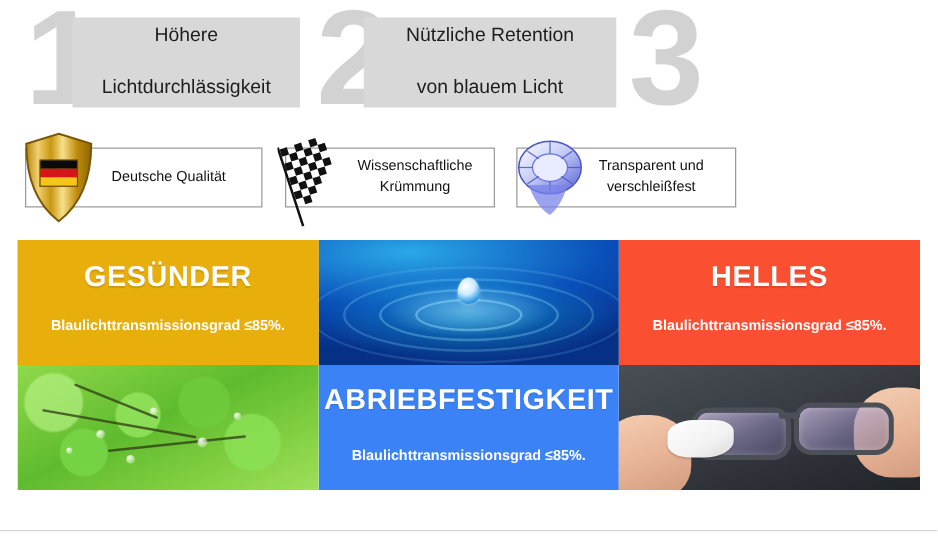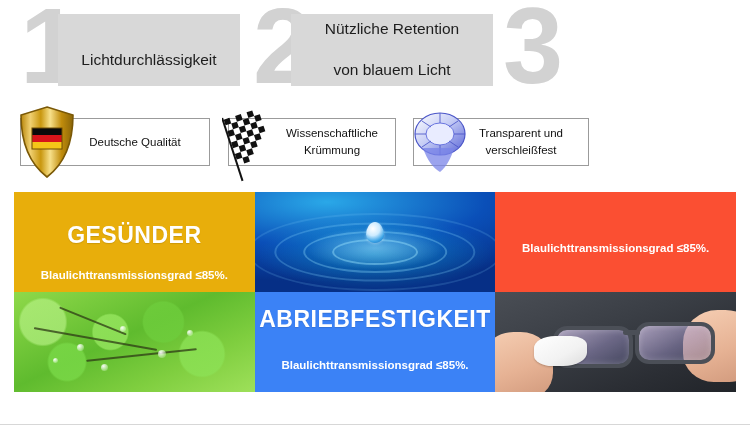--- a/index.html
+++ b/index.html
@@ -80,21 +80,21 @@
 
   
   .grid{
     position:absolute;left:14px;top:192px;width:722px;height:200px;
     display:grid;grid-template-columns:1fr 1fr 1fr;grid-template-rows:1fr 1fr;
   }
   .cell{position:relative;overflow:hidden;}
   .cell .txt{
     position:absolute;left:0;right:0;top:0;bottom:0;
     display:flex;flex-direction:column;align-items:center;
-    justify-content:flex-start;padding-top:30px;box-sizing:border-box;
+    justify-content:flex-start;padding-top:16px;box-sizing:border-box;
     z-index:4;
   }
   .cell .title{
     font-size:23px;font-weight:700;color:#fff;letter-spacing:.5px;
     font-family:"Liberation Sans", sans-serif;
     text-shadow:0 1px 1px rgba(0,0,0,.12);
   }
   .cell .sub{
     margin-top:20px;font-size:11.5px;color:#fff;
     font-family:"Liberation Sans", sans-serif;
@@ -184,21 +184,21 @@
 </head>
 <body>
 
 <div class="page">
 
   <div class="header">
 
     <div class="feat feat1">
       <div class="bignum">1</div>
       <div class="graybox">
-        <span><br><span>Lichtdurchlässigkeit</span></span>
+        <span><span>Höhere</span><br><span>Lichtdurchlässigkeit</span></span>
       </div>
     </div>
 
     <div class="feat feat2">
       <div class="bignum">2</div>
       <div class="graybox">
         <span><span>Nützliche Retention</span><br><span>von blauem Licht</span></span>
       </div>
     </div>
 
@@ -320,20 +320,21 @@
         <div class="ring r4"></div>
         <div class="ring r3"></div>
         <div class="ring r2"></div>
         <div class="ring r1"></div>
         <div class="drop"></div>
       </div>
     </div>
 
     <div class="cell" style="background:#FB4F32;">
       <div class="txt">
+        <div class="title">HELLES</div>
         <div class="sub">Blaulichttransmissionsgrad ≤85%.</div>
       </div>
     </div>
 
     <div class="cell">
       <div class="photo leaves">
         <div class="stem s1"></div>
         <div class="stem s2"></div>
         <div class="stem s3"></div>
         <div class="dew" style="left:26%;top:52%;width:7px;height:7px;"></div>

